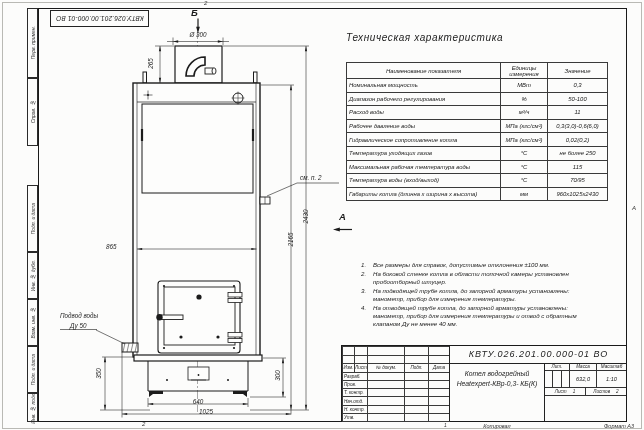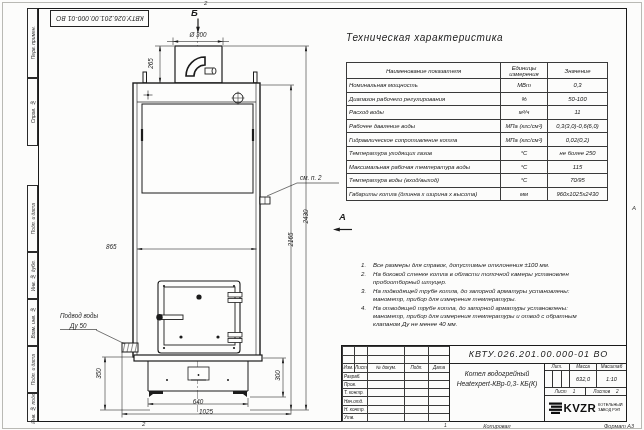--- a/index.html
+++ b/index.html
@@ -394,33 +394,20 @@
       <div class="tbc tbv" style="left:25px;top:8px;width:27px;height:17px;">632,0</div>
       <div class="tbc tbv" style="left:52px;top:8px;width:29px;height:17px;border-right:none;">1:10</div>
       <div class="tbc" style="left:0;top:25px;width:41px;height:8px;gap:6px;">
         <span>Лист</span>
         <span>1</span>
       </div>
       <div class="tbc" style="left:41px;top:25px;width:40px;height:8px;gap:6px;border-right:none;">
         <span>Листов</span>
         <span>2</span>
       </div>
-      <div class="logo-cell">
-        <svg width="13" height="13" viewBox="0 0 13 13">
-          <rect x="0" y="0.5" width="13" height="2.2" fill="#0d0d0d"></rect>
-          <rect x="2" y="3.6" width="11" height="2.2" fill="#0d0d0d"></rect>
-          <rect x="0" y="6.7" width="13" height="2.2" fill="#0d0d0d"></rect>
-          <rect x="2" y="9.8" width="9" height="2.2" fill="#0d0d0d"></rect>
-        </svg>
-        <span class="logo-word">KVZR</span>
-        <span class="logo-sub">
-          <span>КОТЕЛЬНЫЙ</span>
-          <span>ЗАВОД РЭП</span>
-        </span>
-      </div>
     </div>
   </div>
 
   <div class="under-frame" style="left:444px;top:422px;font-size:5px;">1</div>
   <div class="under-frame" style="left:462px;top:422.5px;width:70px;text-align:center;">Копировал</div>
   <div class="under-frame" style="left:604px;top:422.5px;">Формат А3</div>
 
 </div>
 
 </body></html>

